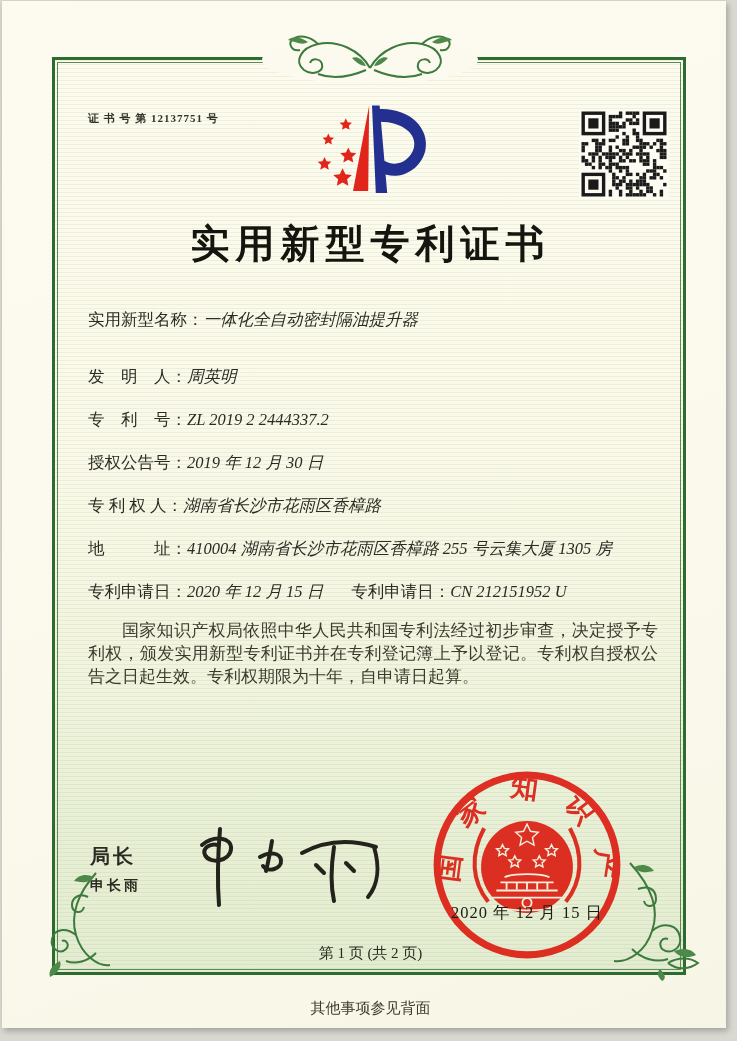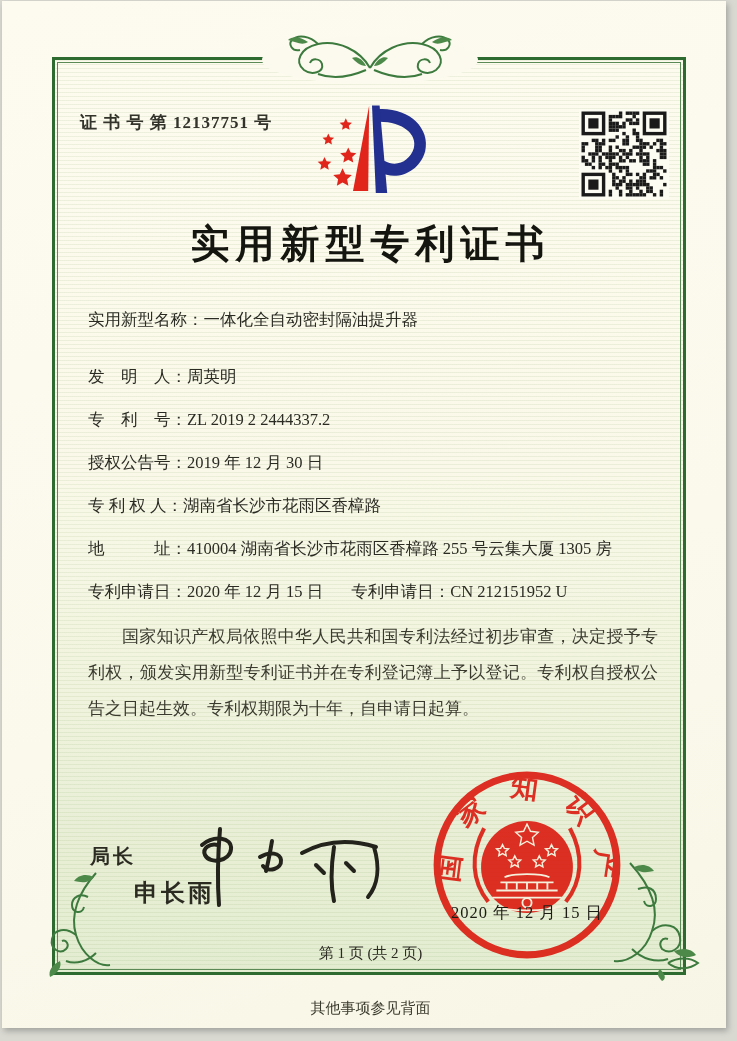--- a/index.html
+++ b/index.html
@@ -19,31 +19,31 @@
     border:3px solid #2e6b31;
     background:
       repeating-linear-gradient(180deg, rgba(125,165,95,.12) 0 1px, rgba(125,165,95,0) 1px 4px),
       linear-gradient(180deg,#fdfbee 0%,#faf9e9 45%,#f0f3dd 70%,#e7eed4 88%,#e3ecd0 100%);
   }
   .frame-inner{
     position:absolute;left:2px;top:2px;right:2px;bottom:2px;
     border:1px solid #5c8a57;
   }
   .abs{position:absolute;}
-  .cert-no{left:78px;top:110px;font-size:17px;letter-spacing:1px;color:#33332b;font-weight:bold;}
+  .cert-no{left:86px;top:110px;font-size:11px;letter-spacing:1px;color:#33332b;font-weight:bold;}
   .title{left:0;top:216px;width:737px;text-align:center;font-size:39px;font-weight:bold;letter-spacing:6px;color:#15150f;}
   .fields{left:86px;top:308px;width:572px;font-size:16.5px;}
   .frow{position:absolute;left:0;white-space:nowrap;}
   .frow .flabel{color:#2b2b24;margin-top:12px;}
-  .frow .fvalue{color:#2b2b24;}
+  .frow .fvalue{color:#2b2b24;font-style:italic;}
   .pair2{margin-left:28px;}
-  .bodytext{left:86px;top:618px;width:570px;font-size:17px;line-height:36px;text-align:justify;color:#3a3a2e;}
+  .bodytext{left:86px;top:618px;width:570px;font-size:17px;line-height:23px;text-align:justify;color:#3a3a2e;}
   .bodytext p{margin:0;text-indent:2em;}
   .sig-role{left:88px;top:842px;font-size:20px;font-weight:bold;letter-spacing:3px;color:#2b2b22;}
-  .sig-name{left:88px;top:876px;font-size:24px;font-weight:bold;letter-spacing:3px;color:#2b2b22;margin-left:44px;}
+  .sig-name{left:88px;top:876px;font-size:14px;font-weight:bold;letter-spacing:3px;color:#2b2b22;}
   .sig-svg{left:182px;top:818px;}
   .seal-svg{left:427px;top:766px;z-index:4;}
   .seal-date{left:432px;top:901px;width:186px;text-align:center;font-size:16.5px;color:#1c1c14;z-index:5;letter-spacing:1px;}
   .page-no{left:0;top:943px;width:737px;text-align:center;font-size:15px;color:#2b2b22;}
   .back-note{left:0;top:998px;width:737px;text-align:center;font-size:15px;color:#3c3c2e;}
   .logo{left:294px;top:97px;}
   .qr{left:577px;top:108px;}
   .orn-top{left:246px;top:27px;z-index:2;}
   .orn-bl{left:34px;top:868px;z-index:2;}
   .orn-br{left:606px;top:858px;z-index:2;}

